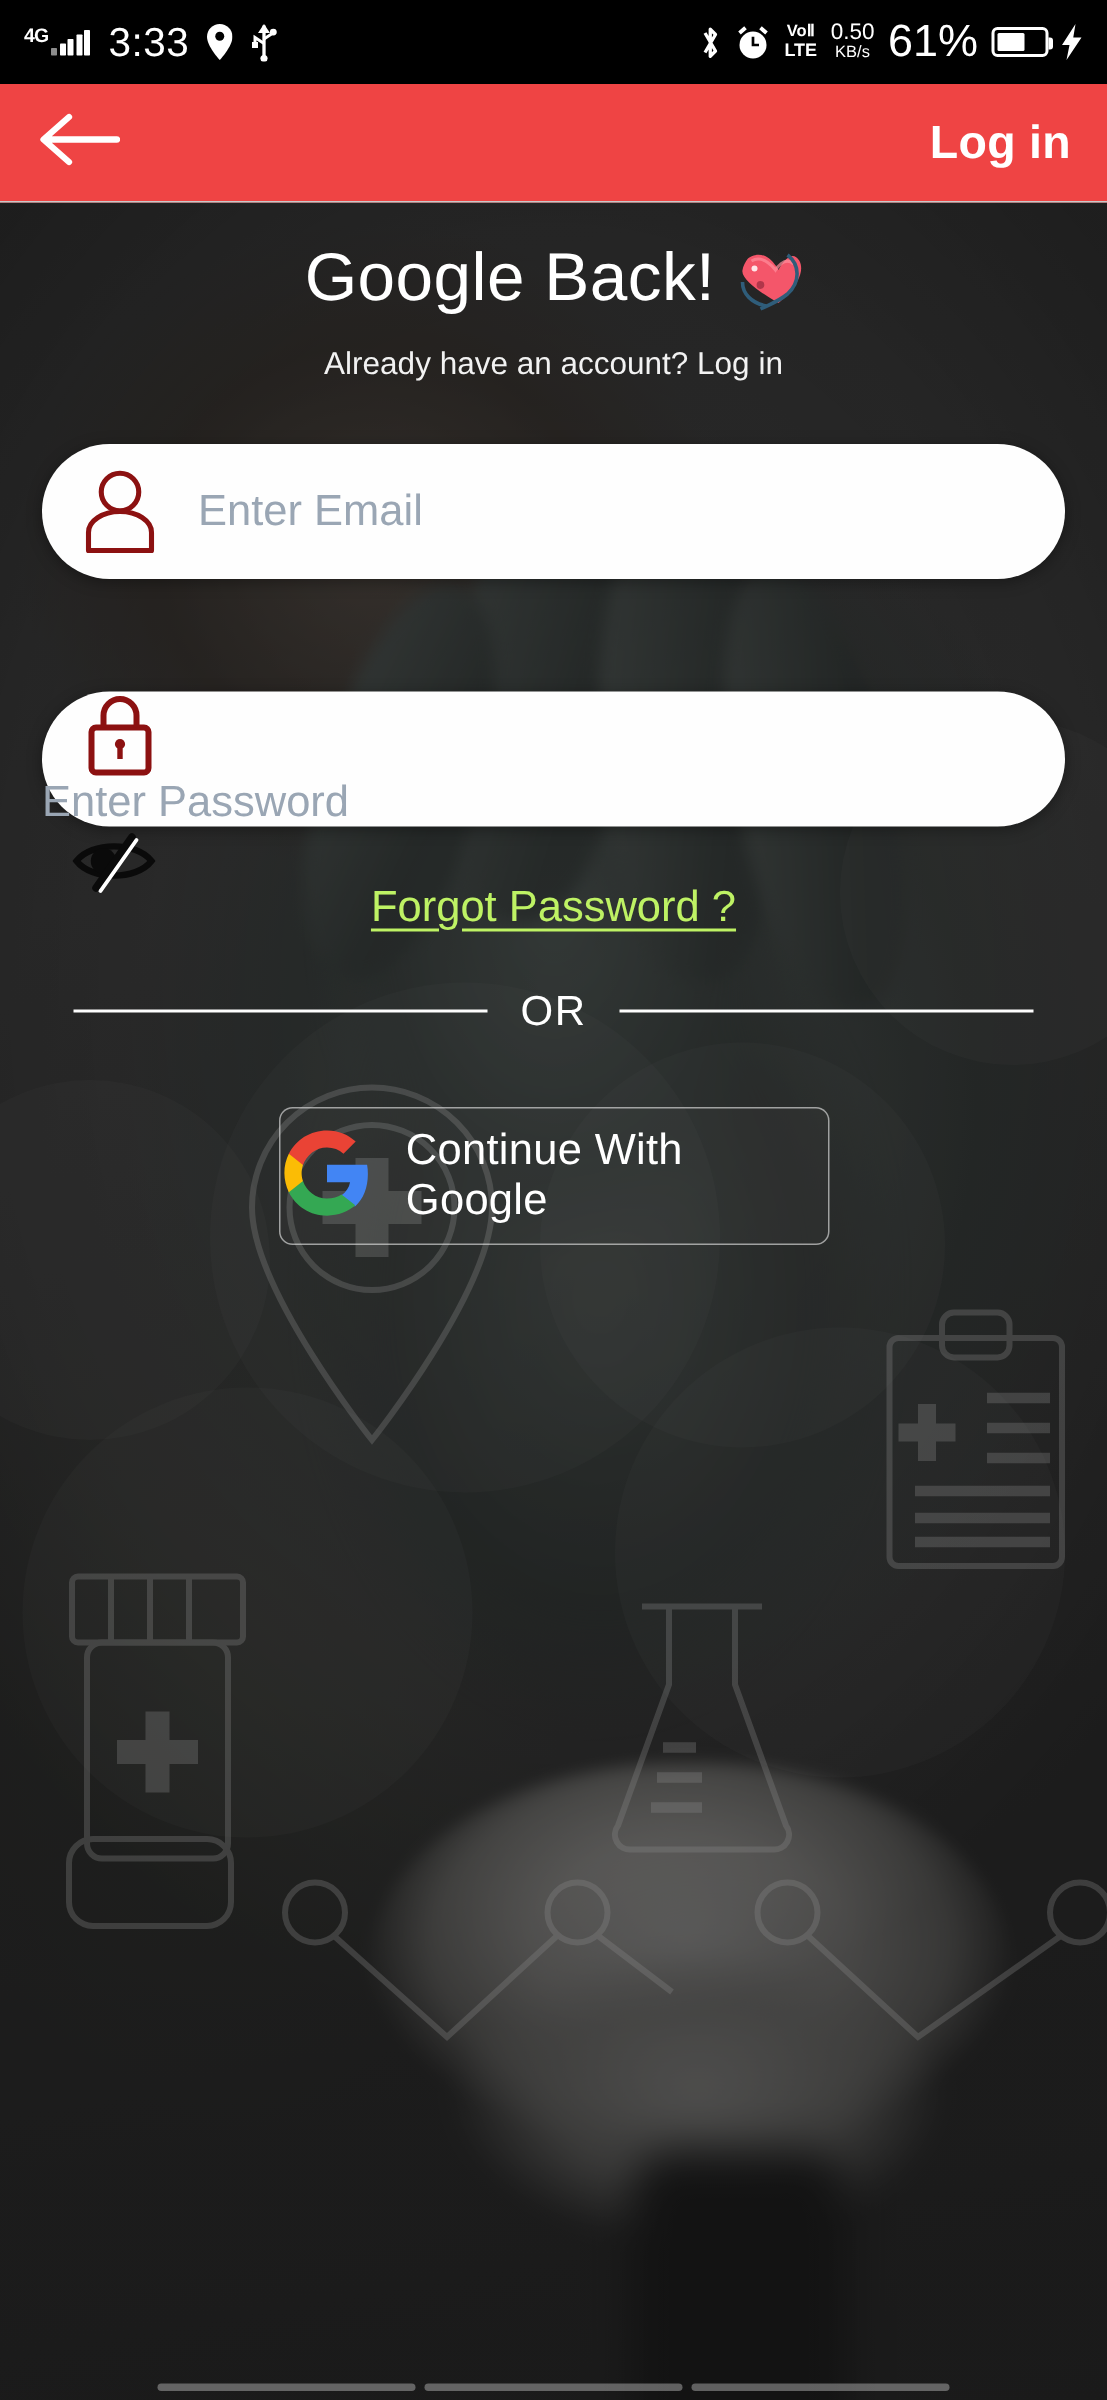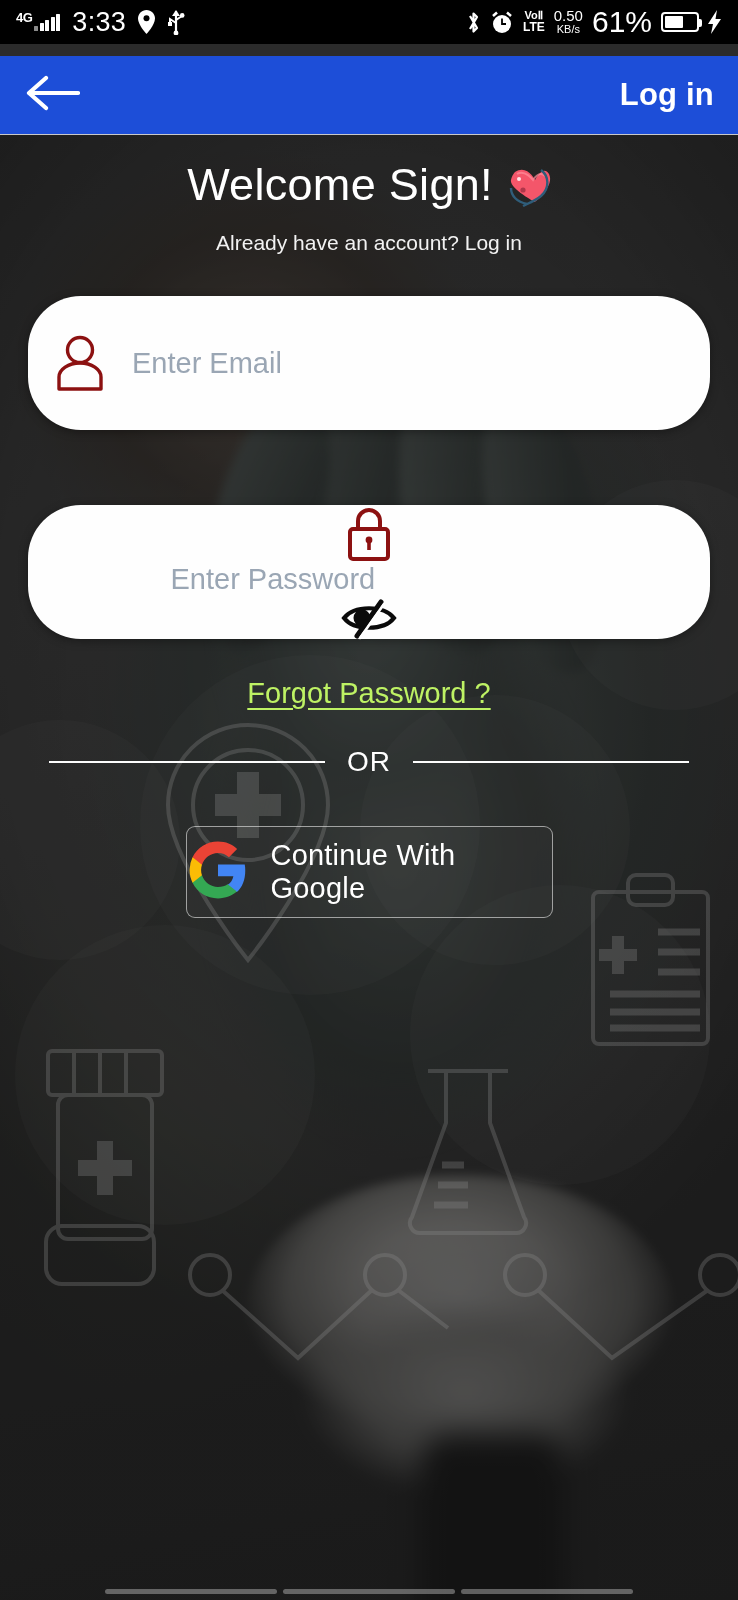--- a/index.html
+++ b/index.html
@@ -8,21 +8,21 @@
     width:738px; height:1600px;
     font-family:"Liberation Sans", sans-serif;
     overflow:hidden; position:relative;
   }
 
   
   .phone{ position:relative; width:738px; height:1600px; overflow:hidden; background:#2b2b2b; }
 
   
   .statusbar{
-    position:absolute; top:0; left:0; width:738px; height:44px;
+    position:absolute; top:0; left:0; width:738px; height:56px;
     background:#000; color:#fff; display:flex; align-items:center;
     padding:0 16px; z-index:60;
   }
   .sb-left{ display:flex; align-items:center; gap:12px; }
   .sb-right{ display:flex; align-items:center; gap:9px; margin-left:auto; }
   .net-4g{ display:flex; align-items:flex-end; gap:2px; }
   .net-4g .lbl{ font-size:13px; font-weight:bold; line-height:1; letter-spacing:-.5px; position:relative; top:-7px; }
   .bars{ display:flex; align-items:flex-end; gap:1.5px; height:18px; }
   .bars i{ display:block; width:4px; background:#fff; border-radius:.5px; }
   .bars i:nth-child(1){ height:5px;  opacity:.55;}
@@ -39,21 +39,21 @@
   .netspeed .v{ font-size:15px; }
   .netspeed .u{ font-size:11px; }
   .battpct{ font-size:30px; }
   .battery{ width:38px; height:20px; border:2.2px solid #fff; border-radius:4px; position:relative; display:flex; align-items:center; padding:2px; }
   .battery::after{ content:""; position:absolute; right:-5px; top:5px; width:3px; height:8px; background:#fff; border-radius:0 2px 2px 0; }
   .battery .fill{ height:100%; width:61%; background:#fff; border-radius:1px; }
 
   
   .appbar{
     position:absolute; top:56px; left:0; width:738px; height:79px;
-    background:#1d4ed8; display:flex; align-items:center;
+    background:#ef4444; display:flex; align-items:center;
     padding:0 24px; z-index:50;
     border-bottom:1.5px solid #c9c9c9;
   }
   .appbar .title{ margin-left:auto; color:#fff; font-size:31px; font-weight:bold; letter-spacing:.2px; }
 
   
   .bgwrap{ position:absolute; top:135px; left:0; width:738px; height:1465px; overflow:hidden; z-index:1; background:#343434; }
   .bg-photo{ position:absolute; inset:0; }
   
   .bg-base{ position:absolute; inset:0;
@@ -96,22 +96,22 @@
 
   
   .content{ position:absolute; top:135px; left:0; width:738px; height:1465px; z-index:20; }
 
   .headline{ text-align:center; margin-top:24px; color:#fff; font-size:45px; font-weight:400; letter-spacing:.3px;
     display:flex; align-items:center; justify-content:center; gap:12px; }
   .heart-emoji{ display:inline-block; width:46px; height:42px; position:relative; top:2px; }
   .subline{ text-align:center; color:#f2f2f2; font-size:21px; margin-top:20px; font-weight:400; }
 
   .field{
-    position:relative; margin:12px auto; width:682px; height:134px;
-    background:#fefefe; border-radius:53px; display:flex; align-items:center;
+    position:relative; margin:12px auto; width:682px; height:90px;
+    background:#fefefe; border-radius:53px; display:flex; 
     box-shadow:0 2px 10px rgba(0,0,0,.35);
   }
   .field.email{ margin-top:41px; }
   .field.password{ margin-top:75px;flex-direction:column; }
   .field .ficon{ width:104px; display:flex; align-items:center; justify-content:center; }
   .field .fin{
     flex:1; border:none; outline:none; background:transparent;
     font-family:"Liberation Sans", sans-serif; font-size:29px; color:#3b4250;
     padding-right:20px;
   }
@@ -287,21 +287,21 @@
       <svg width="56" height="36" viewBox="0 0 56 36">
         <path d="M54 18 H6 M22 3 L5 18 L22 33" stroke="#fff" stroke-width="4.2" fill="none" stroke-linecap="round" stroke-linejoin="round"></path>
       </svg>
     </span>
     <span class="title">Log in</span>
   </div>
 
   <div class="content">
 
     <div class="headline">
-      <span>Welcome Sign!</span>
+      <span>Google Back!</span>
       <span class="heart-emoji">
         <svg width="46" height="42" viewBox="0 0 46 42">
           <path d="M10 6 C22 -2 30 14 30 14 C30 14 38 -2 44 8 C50 20 30 36 30 36 C30 36 4 22 6 14 C7 9 10 6 10 6 Z" fill="#f4566a"></path>
           <path d="M12 8 C20 3 28 14 28 14 C28 14 34 4 40 10" fill="none" stroke="#ff8f9d" stroke-width="2" opacity=".7"></path>
           <path d="M36 4 C44 10 45 22 36 30 C30 35 22 38 18 40" fill="none" stroke="#2f5d7a" stroke-width="2.4"></path>
           <path d="M22 38 C12 36 6 30 6 22" fill="none" stroke="#2f5d7a" stroke-width="2.4"></path>
           <circle cx="14" cy="13" r="2" fill="#fff" opacity=".85"></circle>
           <circle cx="18" cy="24" r="2.6" fill="#b0364a"></circle>
         </svg>
       </span>

